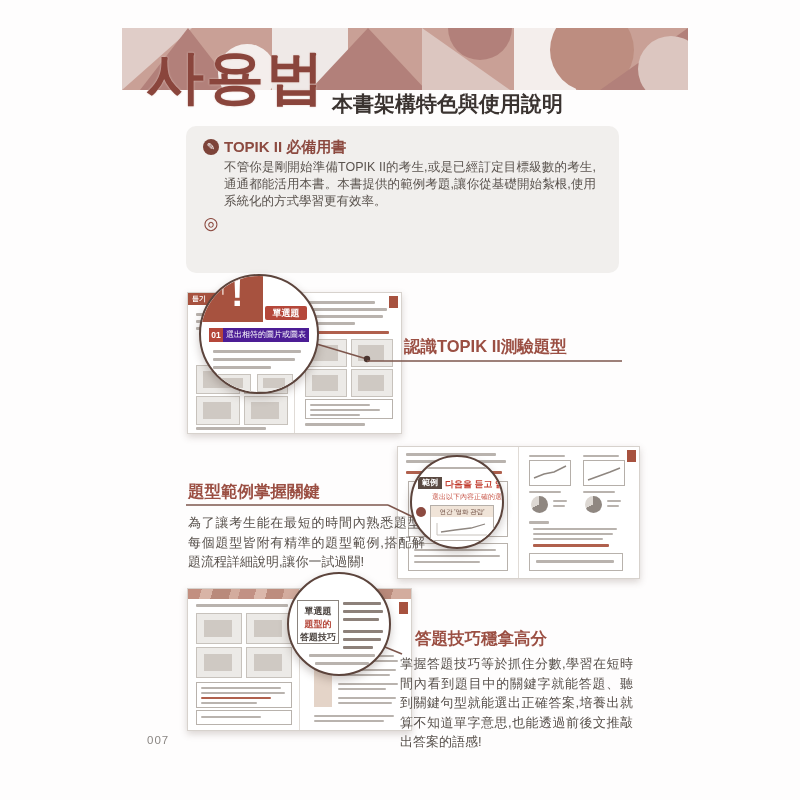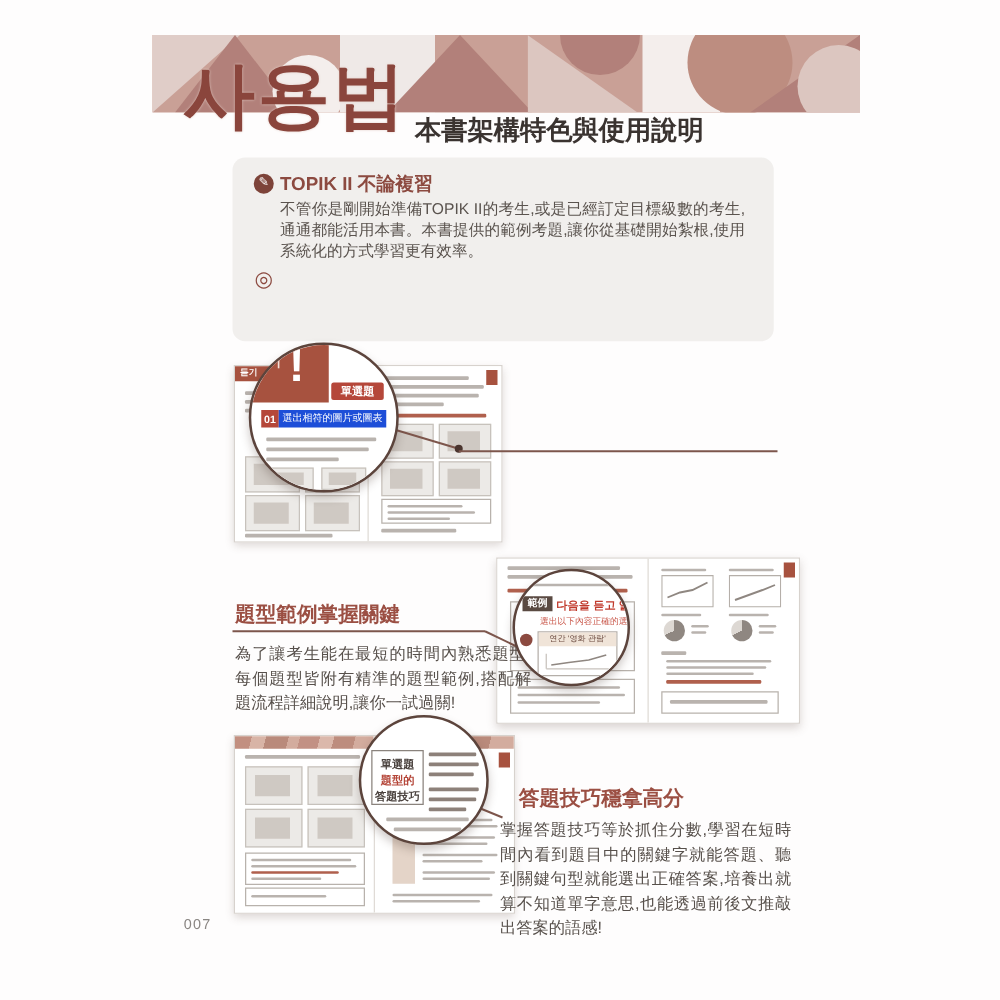--- a/index.html
+++ b/index.html
@@ -72,21 +72,21 @@
     <div class="bs" style="left:428px;top:-20px;width:84px;height:84px;background:#bd8d80;border-radius:50%;"></div>
     <div class="bs" style="left:478px;top:0;width:88px;height:62px;background:#b2807a;clip-path:polygon(0 100%,100% 0,100% 100%);"></div>
     <div class="bs" style="left:516px;top:8px;width:66px;height:66px;background:#dcc6c0;border-radius:50%;"></div>
   </div>
 
   <div class="abs kr-title">사용법</div>
   <div class="abs subtitle">本書架構特色與使用說明</div>
 
   <div class="abs intro-box">
     <span class="intro-icon" style="left:17px;top:13px;">✎</span>
-    <div class="intro-head" style="left:38px;top:12px;">TOPIK II 不論複習</div>
+    <div class="intro-head" style="left:38px;top:12px;">TOPIK II 必備用書</div>
     <div class="intro-body" style="left:38px;top:33px;width:372px;">不管你是剛開始準備TOPIK II的考生,或是已經訂定目標級數的考生,通通都能活用本書。本書提供的範例考題,讓你從基礎開始紮根,使用系統化的方式學習更有效率。</div>
     <span class="intro-icon ring" style="left:17px;top:90px;">◎</span>
   </div>
 
   <div class="spread" style="left:187px;top:292px;width:213px;height:140px;">
     <div class="pg">
       <div class="hdrband">듣기</div>
       <div class="skl" style="left:8px;top:20px;width:88px;"></div>
       <div class="skl" style="left:8px;top:27px;width:80px;"></div>
       <div class="skl" style="left:8px;top:34px;width:86px;"></div>
@@ -230,21 +230,21 @@
     <line x1="388" y1="505" x2="413" y2="517" stroke="#7d564c" stroke-width="1.6"></line>
     <line x1="380" y1="645" x2="402" y2="654" stroke="#7d564c" stroke-width="1.6"></line>
   </svg>
 
   <div class="mag" style="left:199px;top:274px;width:116px;height:116px;">
     <div style="left:-12px;top:-10px;width:74px;height:56px;background:#a7523f;"></div>
     <div style="left:30px;top:-4px;color:#fff;font-size:38px;font-weight:800;">!</div>
     <div style="left:2px;top:6px;color:#f3ded7;font-size:11px;font-weight:700;">듣기</div>
     <div style="left:64px;top:30px;width:42px;height:14px;background:#b5473a;color:#fff;font-size:9px;font-weight:700;text-align:center;line-height:14px;border-radius:2px;">單選題</div>
     <div style="left:8px;top:52px;width:14px;height:14px;background:#b5473a;color:#fff;font-size:8.5px;font-weight:700;text-align:center;line-height:14px;">01</div>
-    <div style="left:22px;top:52px;width:86px;height:14px;background:#1d4ed8;color:#fff;font-size:8px;line-height:14px;padding-left:3px;box-sizing:border-box;">選出相符的圖片或圖表</div>
+    <div style="left:22px;top:52px;width:86px;height:14px;background:#4c1d95;color:#fff;font-size:8px;line-height:14px;padding-left:3px;box-sizing:border-box;">選出相符的圖片或圖表</div>
     <div class="skl" style="left:12px;top:74px;width:88px;"></div>
     <div class="skl" style="left:12px;top:82px;width:82px;"></div>
     <div class="skl" style="left:12px;top:90px;width:58px;"></div>
     <div class="imgbox" style="left:14px;top:98px;width:34px;height:16px;">
         <div></div>
       </div>
     <div class="imgbox" style="left:56px;top:98px;width:34px;height:16px;">
         <div></div>
       </div>
   </div>
@@ -274,20 +274,21 @@
     <div class="skl brn" style="left:54px;top:28px;width:38px;"></div>
     <div class="skl brn" style="left:54px;top:36px;width:40px;"></div>
     <div class="skl brn" style="left:54px;top:44px;width:36px;"></div>
     <div class="skl brn" style="left:54px;top:56px;width:40px;"></div>
     <div class="skl brn" style="left:54px;top:64px;width:38px;"></div>
     <div class="skl brn" style="left:54px;top:72px;width:30px;"></div>
     <div class="skl" style="left:20px;top:80px;width:66px;"></div>
     <div class="skl" style="left:26px;top:88px;width:54px;"></div>
   </div>
 
+  <div class="co-title" style="left:404px;top:336px;">認識TOPIK II測驗題型</div>
 
   <div class="co-title" style="left:188px;top:481px;">題型範例掌握關鍵</div>
   <div class="co-body" style="left:188px;top:513px;width:237px;">為了讓考生能在最短的時間內熟悉題型,每個題型皆附有精準的題型範例,搭配解題流程詳細說明,讓你一試過關!</div>
 
   <div class="co-title" style="left:402px;top:628px;margin-left:13px;">答題技巧穩拿高分</div>
   <div class="co-body" style="left:400px;top:654px;width:233px;">掌握答題技巧等於抓住分數,學習在短時間內看到題目中的關鍵字就能答題、聽到關鍵句型就能選出正確答案,培養出就算不知道單字意思,也能透過前後文推敲出答案的語感!</div>
 
   <div class="abs pagenum">007</div>
 </div>
 

